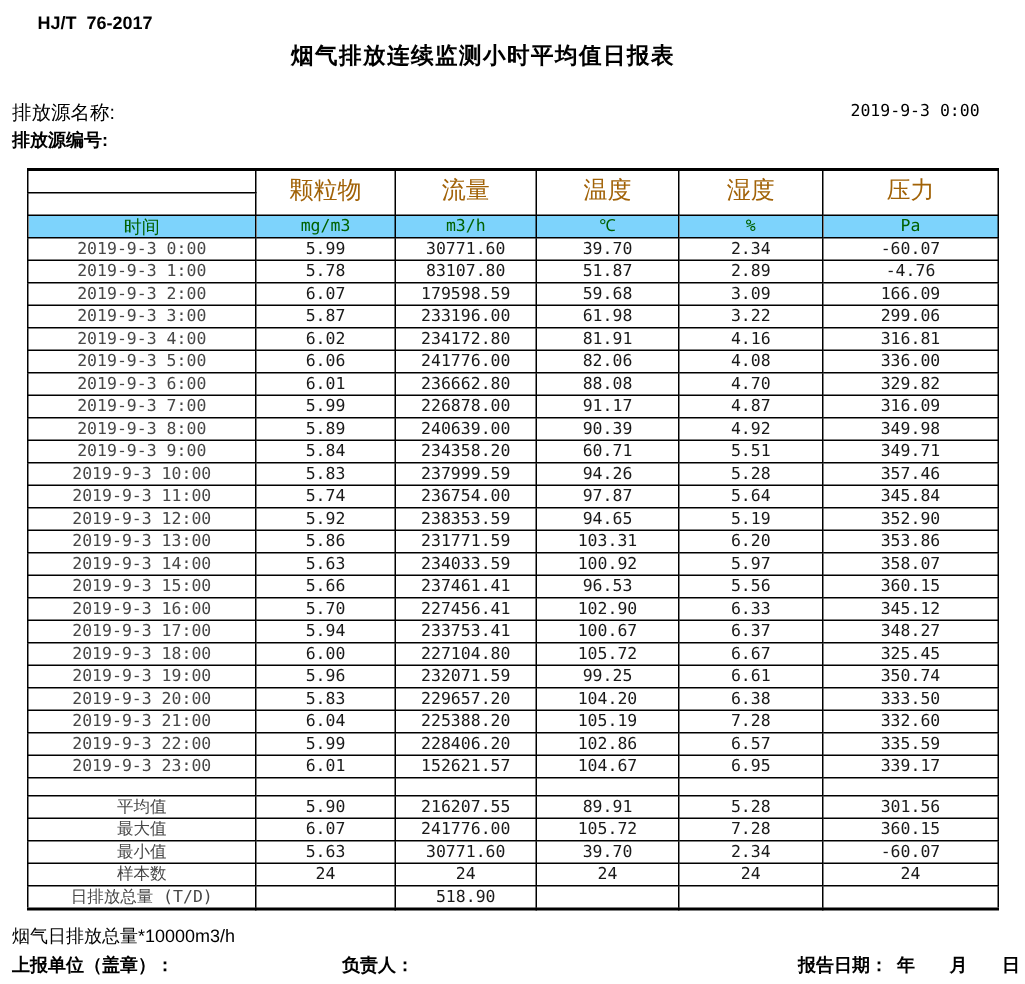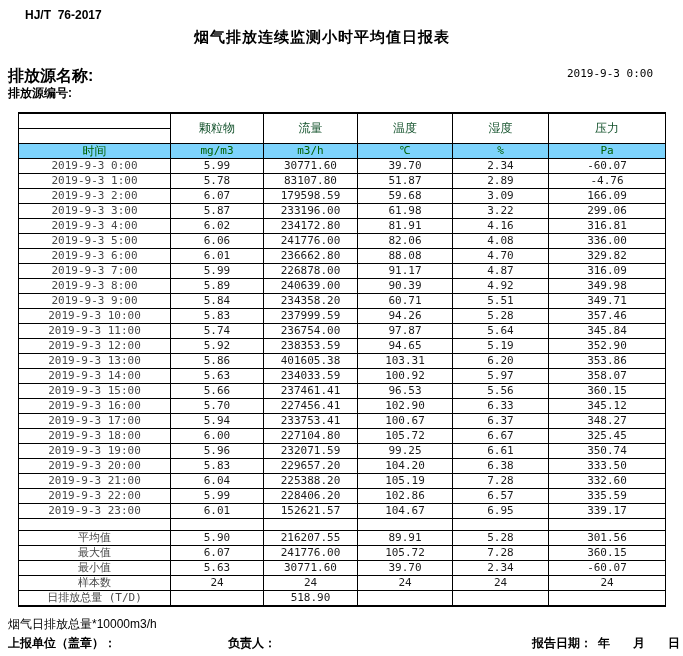--- a/index.html
+++ b/index.html
@@ -1,32 +1,32 @@
 <!DOCTYPE html>
 <html><head>
 <meta charset="utf-8">
 <style>
   * { margin:0; padding:0; box-sizing:border-box; }
   html,body { width:683px; height:656px; background:#ffffff; }
   body { position:relative; font-family:"Liberation Sans", sans-serif; color:#000; }
 
   .std-code { position:absolute; left:25px; top:8px; font-size:12px; font-weight:bold; white-space:pre; }
   .title { position:absolute; left:0; top:28px; width:644px; text-align:center; font-size:15px; font-weight:bold; letter-spacing:1px; }
-  .src-name { position:absolute; left:8px; top:66px; font-size:16px; font-weight:bold; }
+  .src-name { position:absolute; left:8px; top:66px; font-size:13px; font-weight:normal; }
   .src-code { position:absolute; left:8px; top:85px; font-size:12px; font-weight:bold; }
   .report-time { position:absolute; left:567px; top:67px; font-size:11px; font-family:"DejaVu Sans Mono", monospace; }
 
   table.report { position:absolute; left:18px; top:112px; width:647px; border-collapse:collapse; table-layout:fixed;
                  border-top:2px solid #000; border-bottom:2px solid #000; }
   col.c-time { width:152px; } col.c-pm { width:93px; } col.c-flow { width:94px; }
   col.c-temp { width:95px; } col.c-hum { width:96px; } col.c-pres { width:117px; }
 
   th, td { border:1px solid #000; text-align:center; vertical-align:middle;
            font-size:11px; height:14px; line-height:14px; overflow:hidden; white-space:nowrap; }
-  thead th { font-weight:normal; font-size:12px; height:15px; color:#14532d; }
+  thead th { font-weight:normal; font-size:16px; height:15px; color:#a16207; }
   .unit-row th { background:#7dd3fc; color:#006100; font-weight:normal;
                  font-family:"DejaVu Sans Mono", monospace; font-size:11px; height:15px; }
   .unit-row th.time-h { font-family:"Liberation Sans", sans-serif; font-size:12px; }
   td { font-family:"DejaVu Sans Mono", monospace; color:#1a1a1a; }
   td.time { color:#474747; }
   tr.spacer td { height:12px; }
 
   .footer-note { position:absolute; left:8px; top:616px; font-size:12px; font-weight:normal; }
   .footer-line { position:absolute; left:0; top:635px; width:683px; font-size:12px; font-weight:bold; }
   .footer-line span { position:absolute; white-space:nowrap; }
@@ -173,21 +173,21 @@
         <td class="time">2019-9-3 12:00</td>
         <td>5.92</td>
         <td>238353.59</td>
         <td>94.65</td>
         <td>5.19</td>
         <td>352.90</td>
       </tr>
       <tr>
         <td class="time">2019-9-3 13:00</td>
         <td>5.86</td>
-        <td>401605.38</td>
+        <td>231771.59</td>
         <td>103.31</td>
         <td>6.20</td>
         <td>353.86</td>
       </tr>
       <tr>
         <td class="time">2019-9-3 14:00</td>
         <td>5.63</td>
         <td>234033.59</td>
         <td>100.92</td>
         <td>5.97</td>

